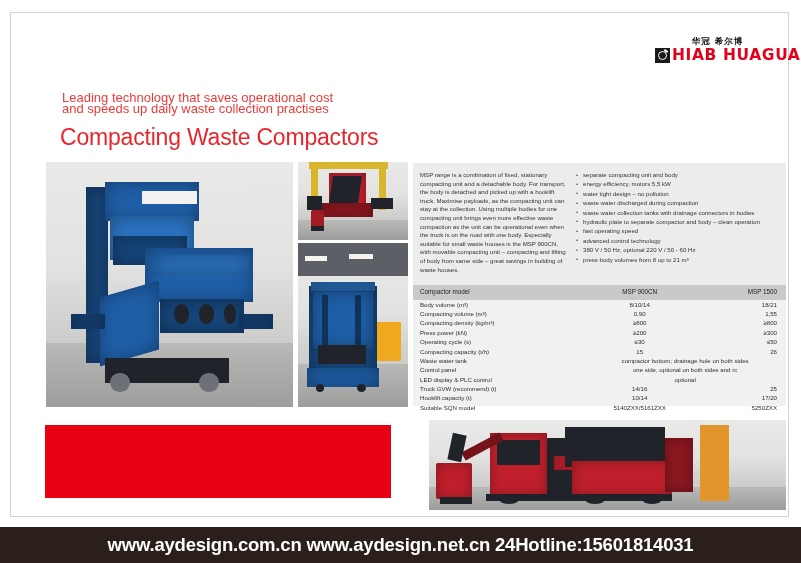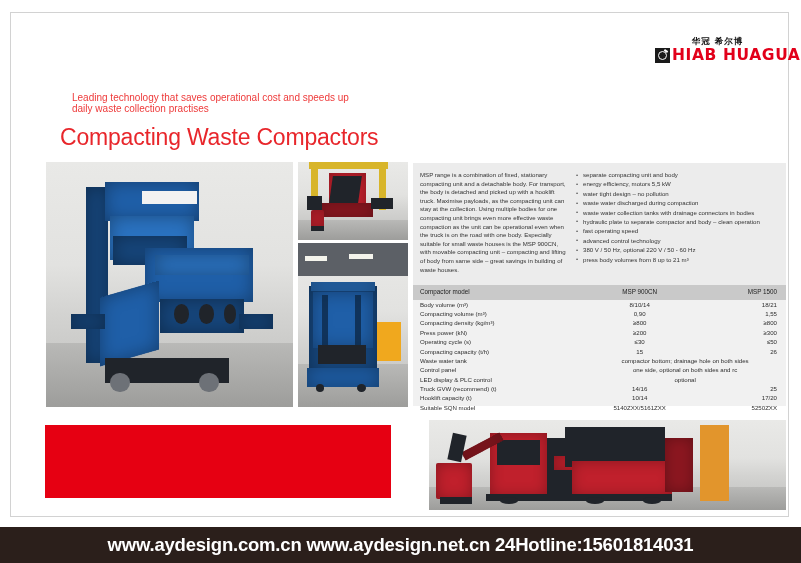--- a/index.html
+++ b/index.html
@@ -33,22 +33,22 @@
     content:"";position:absolute;left:8.5px;top:1.5px;width:4px;height:2px;background:#fff;
     transform:rotate(35deg);
   }
   .logo-text{
     font-size:15.5px;font-weight:bold;color:#e2001a;letter-spacing:0.6px;
     font-family:"DejaVu Sans", sans-serif;white-space:nowrap;line-height:15px;
   }
 
   
   .tagline{
-    position:absolute;left:72px;top:92px;width:280px;
-    font-size:10px;line-height:11px;color:#ee3a3a;
+    position:absolute;left:62px;top:92px;width:280px;
+    font-size:13px;line-height:11px;color:#ee3a3a;
   }
   .title{
     position:absolute;left:60px;top:124px;
     font-size:23px;color:#e8262b;font-weight:normal;letter-spacing:-0.2px;
     font-family:"Liberation Sans", sans-serif;white-space:nowrap;
   }
 
   
   .img{position:absolute;overflow:hidden;background:#c9cdd2;}
   .img-main{left:46px;top:162px;width:247px;height:245px;}

